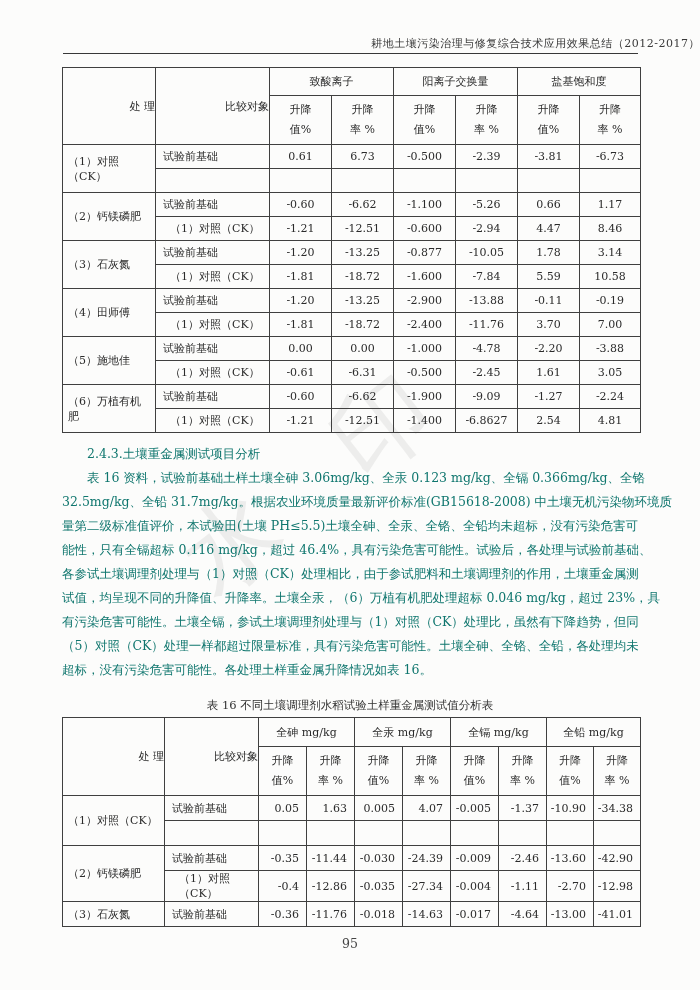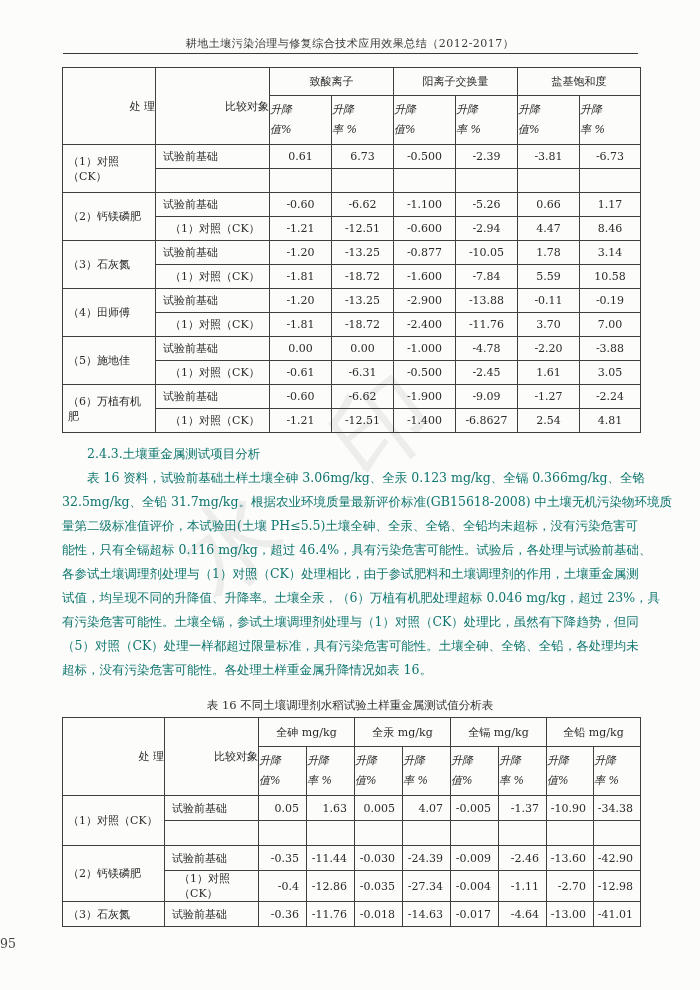--- a/index.html
+++ b/index.html
@@ -4,42 +4,42 @@
 <style>
   html,body{margin:0;padding:0;background:#e9e9e9;}
   .page{
     position:relative; width:700px; height:990px; margin:0 auto;
     background:#fcfcfb; overflow:hidden;
     font-family:"DejaVu Serif","Liberation Serif",serif;
     color:#262626;
   }
   .doc-title{
     position:absolute; top:36px; left:0; width:700px;
-    text-align:center; font-size:11px; letter-spacing:0.5px; color:#3a3a3a;
+    text-align:right; font-size:11px; letter-spacing:0.5px; color:#3a3a3a;
   }
   .title-rule{
     position:absolute; top:53px; left:63px; width:575px; height:0;
     border-top:1.6px solid #383838;
   }
   .watermark{
     position:absolute; left:150px; top:380px; width:420px;
     transform:rotate(-38deg);
     font-size:96px; letter-spacing:95px; white-space:nowrap;
     color:#8f8f8f; opacity:0.13; pointer-events:none; text-align:left;
   }
   table{border-collapse:collapse; table-layout:fixed;}
   th,td{
     border:1px solid #3f3f3f; font-weight:normal; font-size:11px;
     padding:0; overflow:hidden; color:#2b2b2b;
   }
   .t1{position:absolute; left:62px; top:67px; width:578px;}
   .t2{position:absolute; left:62px; top:717px; width:578px;}
   .grp-row th{height:27px; text-align:center;}
   .t2 .grp-row th{height:28px;}
-  .sub-row th{height:48px; text-align:left; white-space:pre-line; line-height:20px;font-style:italic;}
+  .sub-row th{height:48px; text-align:center; white-space:pre-line; line-height:20px;}
   .t1 tbody tr{height:24px;}
   .t2 tbody tr{height:25px;}
   td.trt{text-align:left; padding-left:5px; white-space:pre-line; line-height:15px;}
   td.cmp{text-align:left; padding-left:7px;margin-top:9px;}
   td.cmp2{text-align:left; padding-left:14px;}
   .t1 td.val{text-align:center;}
   .t2 td.val{text-align:right; padding-right:7px;}
   th.hdr{text-align:right;}
   .section{
     position:absolute; left:62px; top:441px; width:578px;
@@ -47,21 +47,21 @@
   }
   .section .heading{padding-left:25px; line-height:25px; white-space:nowrap;}
   .section .pline{line-height:24px; white-space:nowrap;}
   .section .pline.first{padding-left:25px;}
   .t16-title{
     position:absolute; top:698px; left:0; width:700px;
     text-align:center; font-size:11.5px; color:#333;
   }
   .page-number{
     position:absolute; top:936px; left:0; width:700px;
-    font-size:12.5px; color:#444;
+    text-align:center; font-size:12.5px; color:#444;
   }
 </style>
 </head>
 <body>
 
 <div class="page">
 
   <div class="doc-title">耕地土壤污染治理与修复综合技术应用效果总结（2012-2017）</div>
   <div class="title-rule"></div>
 

